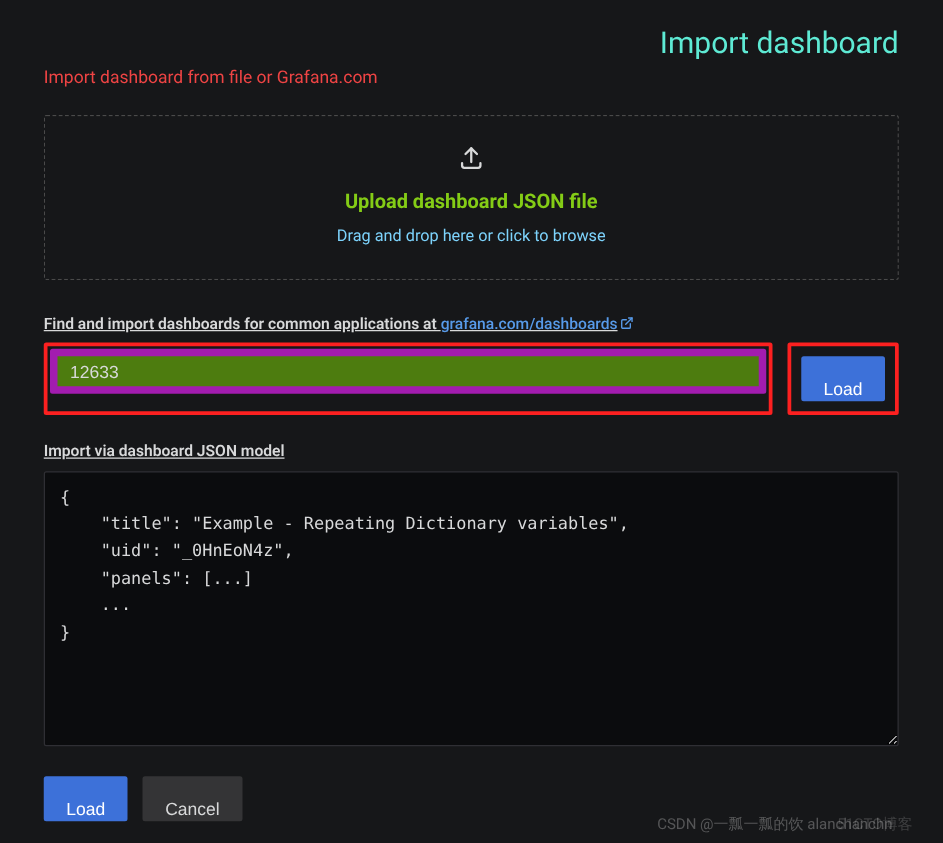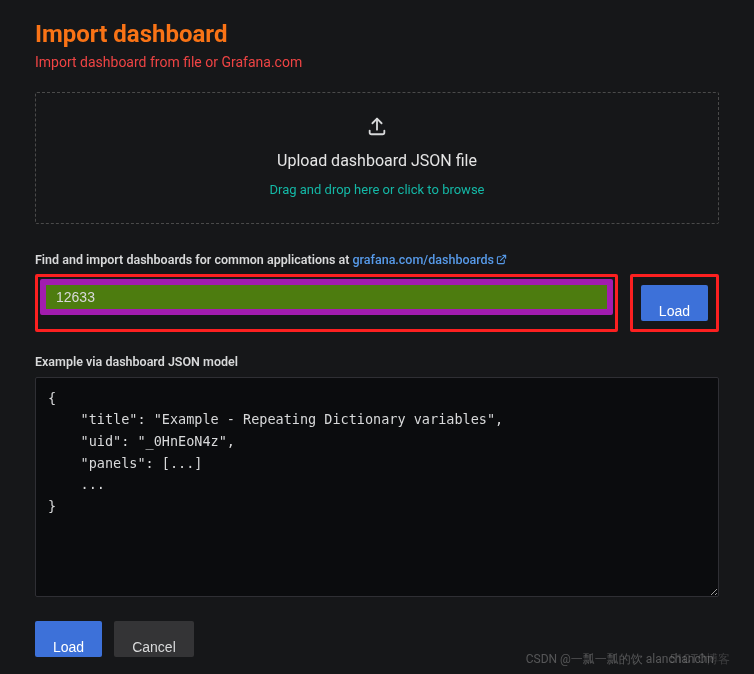--- a/index.html
+++ b/index.html
@@ -7,23 +7,24 @@
       background: #161719;
       color: #d8d9da;
       font-family: -apple-system, BlinkMacSystemFont, "Segoe UI", Roboto, Helvetica, Arial, sans-serif;
       width: 754px;
       height: 674px;
       padding: 20px 35px;
       position: relative;
     }
     .page-title {
       font-size: 24px;
-      font-weight: 700;
-      color: #f97316;
+      font-weight: 400;
+      color: #5eead4;
       margin-bottom: 6px;
+      text-align: right;
     }
     .page-subtitle {
       color: #ef4444;
       font-size: 14px;
       margin-bottom: 22px;
     }
     .dropzone {
       border: 1px dashed #4a4a4a;
       border-radius: 2px;
       padding: 22px 20px 22px;
@@ -31,35 +32,36 @@
       margin-bottom: 28px;
       cursor: pointer;
     }
     .upload-icon {
       display: inline-block;
       margin-bottom: 10px;
     }
     .upload-icon svg { stroke: #d8d9da; }
     .dropzone-title {
       font-size: 16px;
-      font-weight: 400;
-      color: #e5e5e5;
+      font-weight: 700;
+      color: #84cc16;
       margin-bottom: 10px;
       text-align: center;
     }
     .dropzone-line {
       font-size: 13px;
-      color: #14b8a6;
+      color: #7dd3fc;
       line-height: 1.6;
     }
     .field-label {
       font-size: 12.5px;
       font-weight: 600;
       color: #d8d9da;
       margin-bottom: 6px;
+      text-decoration: underline;
     }
     .label-link {
       color: #579ae9;
       text-decoration: none;
       font-weight: 500;
     }
     .ext-icon { display: inline-block; vertical-align: -1px; margin-left: 2px; }
     .ext-icon svg { stroke: #579ae9; }
     .input-row {
       display: flex;
@@ -157,21 +159,21 @@
 
 <div class="input-row">
   <div class="highlight-input">
     <input class="id-input" type="text" value="12633" style="">
   </div>
   <div class="highlight-btn">
     <button class="btn">Load</button>
   </div>
 </div>
 
-<div class="field-label json-label">Example via dashboard JSON model</div>
+<div class="field-label json-label">Import via dashboard JSON model</div>
 <textarea class="json-area" style="">{
     "title": "Example - Repeating Dictionary variables",
     "uid": "_0HnEoN4z",
     "panels": [...]
     ...
 }</textarea>
 
 <div class="action-row">
   <button class="btn">Load</button>
   <button class="btn btn-secondary">Cancel</button>

